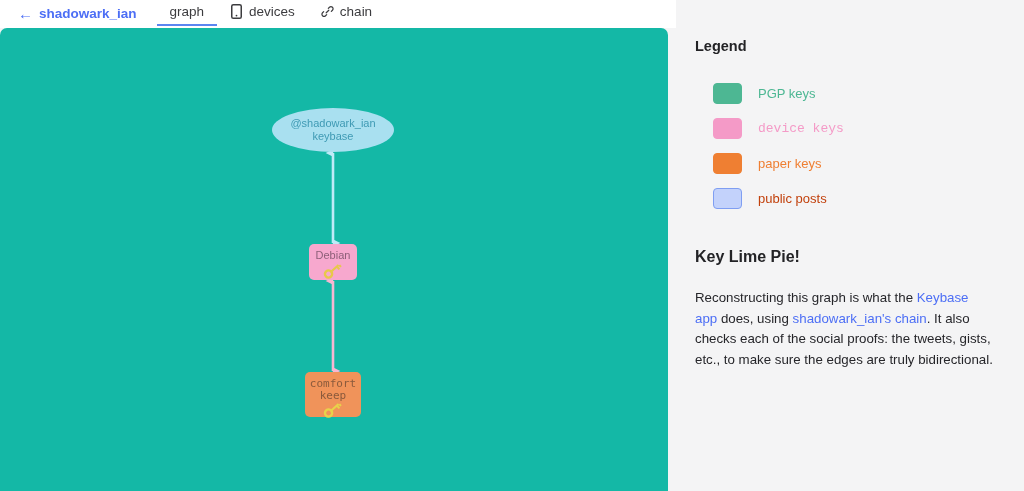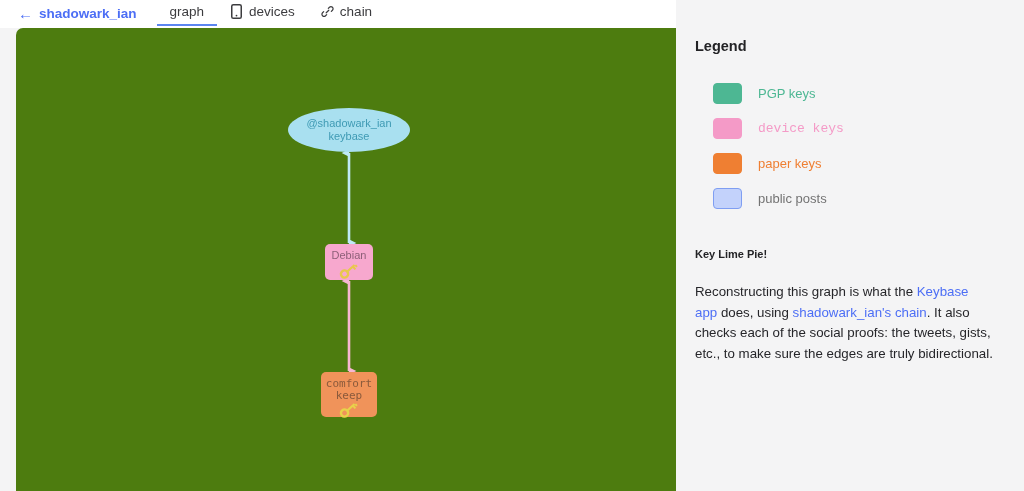--- a/index.html
+++ b/index.html
@@ -80,25 +80,25 @@
     display: inline-flex;
     align-items: center;
     justify-content: center;
     width: 13px;
     height: 15px;
   }
 
   
   #graph-panel {
     position: absolute;
-    left: 16px;
+    left: 0;
     top: 28px;
     width: 668px;
     height: 463px;
-    background: #4d7c0f;
+    background: #14b8a6;
     border-radius: 7px 7px 0 0;
     overflow: hidden;
   }
   #graph-svg {
     position: absolute;
     left: 0; top: 0;
   }
 
   .node-ellipse-label {
     font-family: "Liberation Sans", sans-serif;
@@ -150,21 +150,21 @@
     width: 27px;
     height: 19px;
     border-radius: 4px;
     flex: none;
   }
   .legend-text {
     font-size: 13px;
   }
 
   .side-h2 {
-    font-size: 11px;
+    font-size: 16px;
     font-weight: bold;
     color: #232326;
     margin: 32px 0 0 0;
   }
 
   .side-para {
     margin: 22px 0 0 0;
     width: 299px;
     font-size: 13.3px;
     line-height: 20.5px;
@@ -284,21 +284,21 @@
       <li class="legend-row">
         <span class="legend-swatch" style="background:#f49ac7;border:1px solid #f49ac7;"></span>
         <span class="legend-text" style="color:#f49ac7;font-family:Liberation Mono, monospace;">device keys</span>
       </li>
       <li class="legend-row">
         <span class="legend-swatch" style="background:#ef7f32;border:1px solid #ef7f32;"></span>
         <span class="legend-text" style="color:#ef7f32;">paper keys</span>
       </li>
       <li class="legend-row">
         <span class="legend-swatch" style="background:#c3d2fb;border:1px solid #7f9ef2;"></span>
-        <span class="legend-text" style="color:#737373;">public posts</span>
+        <span class="legend-text" style="color:#c2410c;">public posts</span>
       </li>
     </ul>
 
     <h3 class="side-h2">Key Lime Pie!</h3>
 
     <p class="side-para">
       <span>Reconstructing this graph is what the </span><a href="#">Keybase app</a><span> does, using </span><a href="#">shadowark_ian's chain</a><span>. It also checks each of the social proofs: the tweets, gists, etc., to make sure the edges are truly bidirectional.</span>
     </p>
 
   </div>

